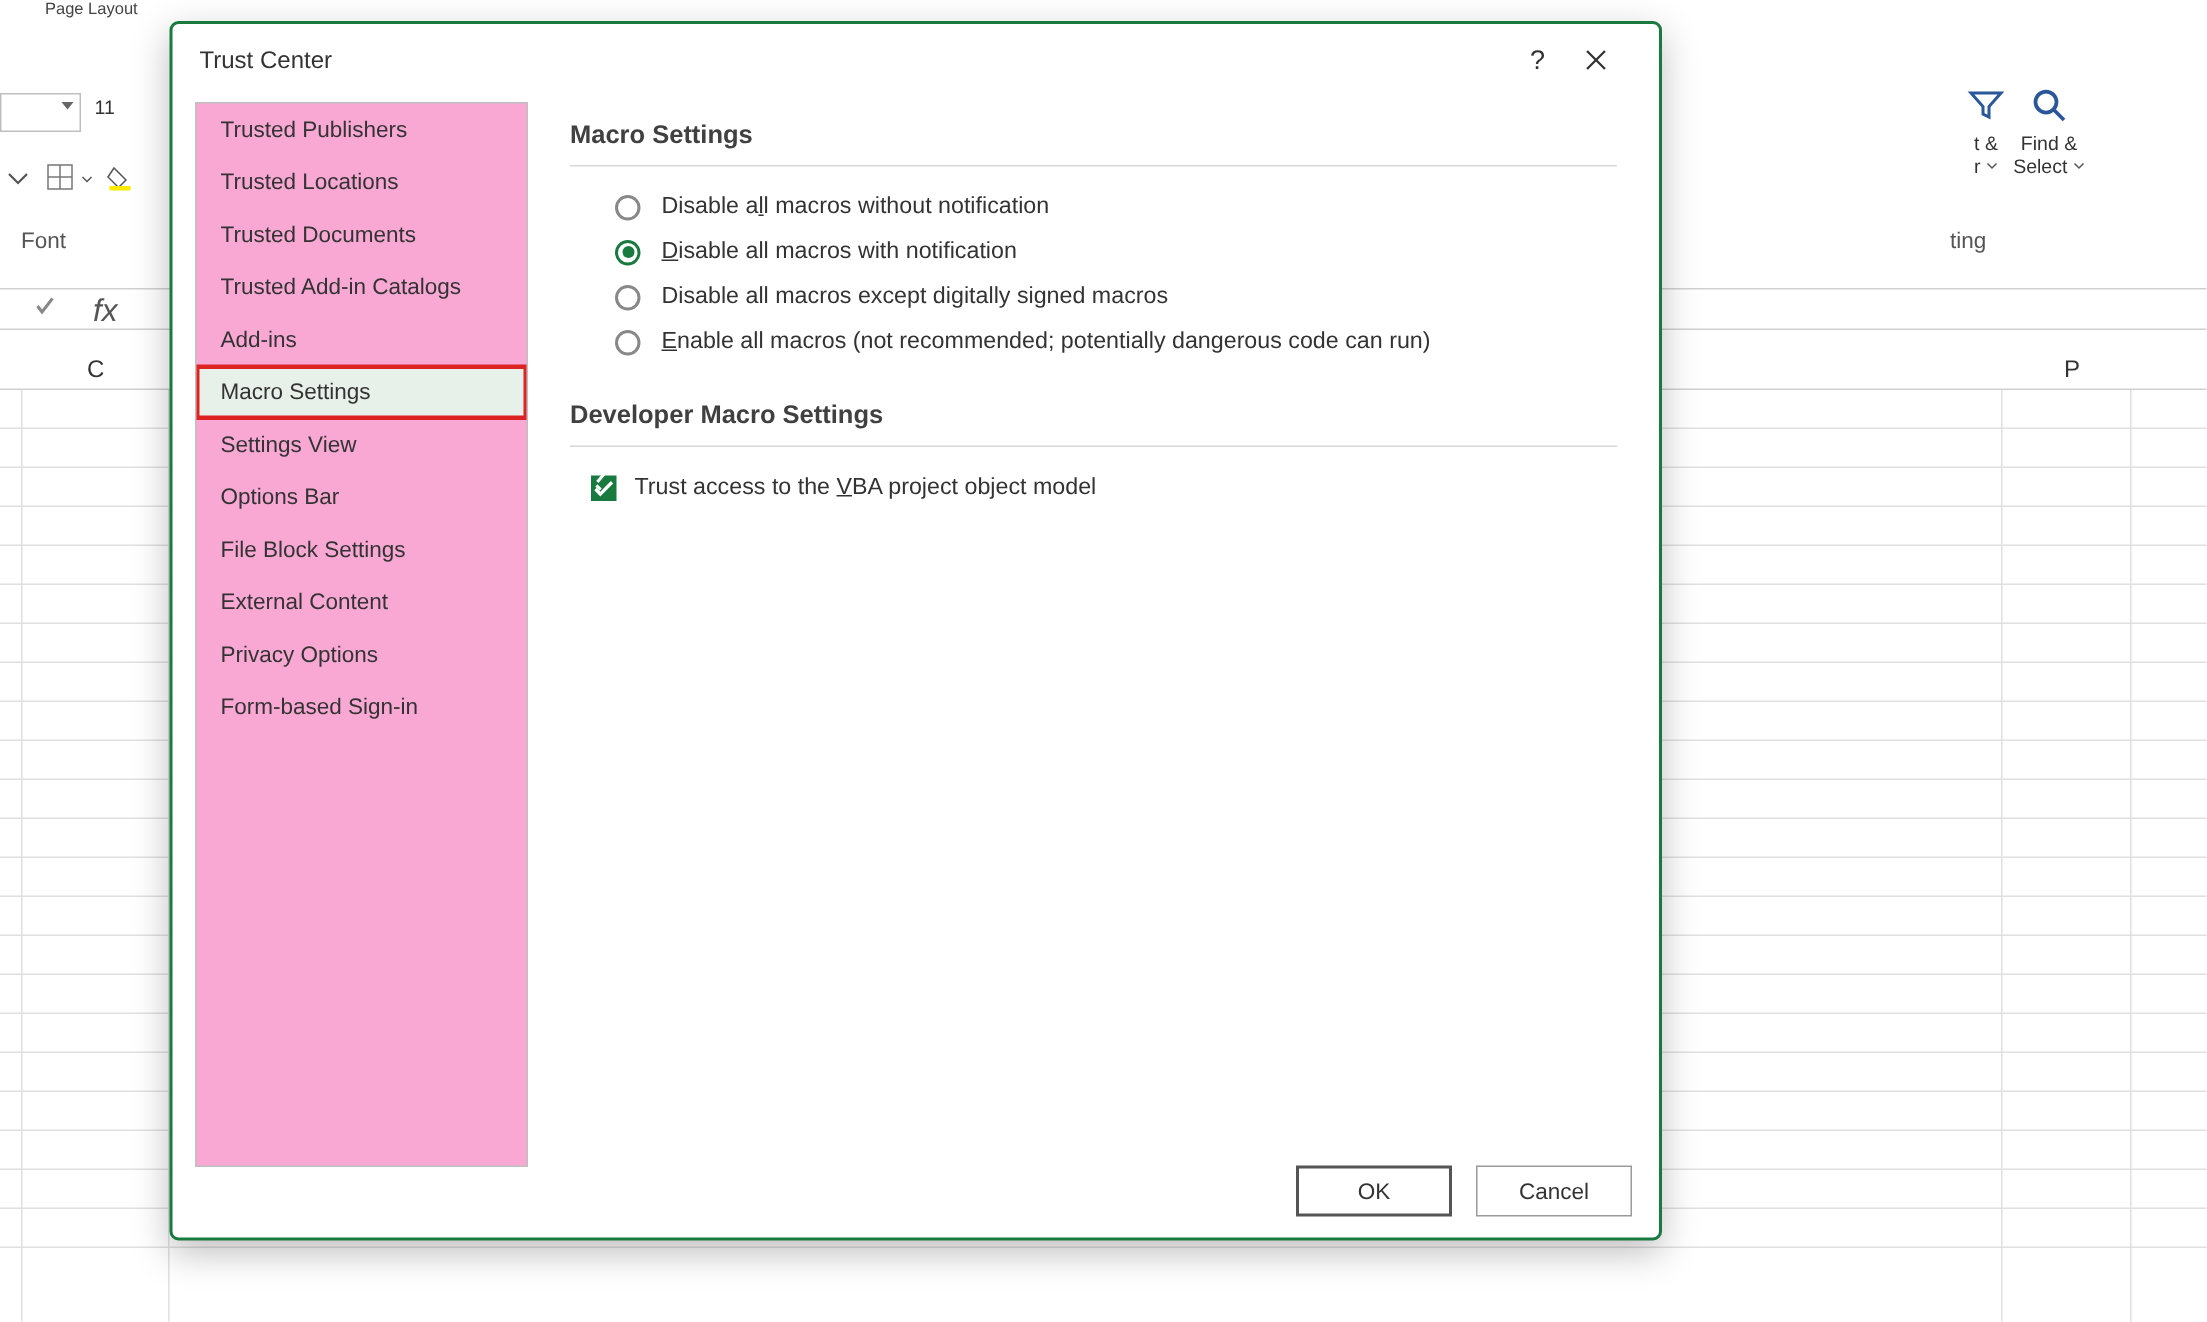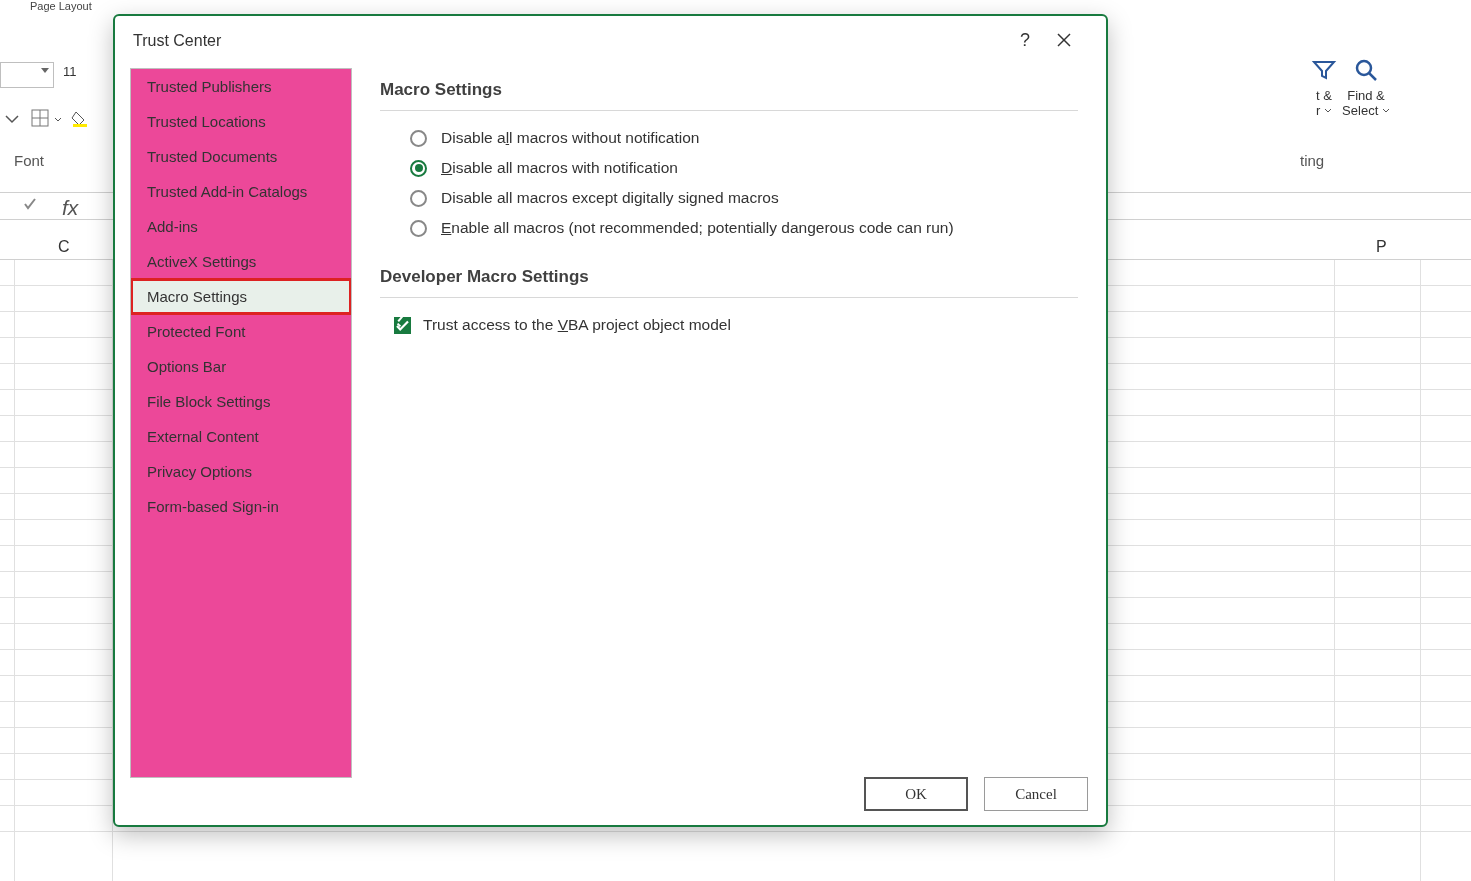--- a/index.html
+++ b/index.html
@@ -35,21 +35,21 @@
   box-shadow: 0 8px 24px rgba(0,0,0,.25);
 }
 .dialog-titlebar { position: absolute; top: 8px; left: 18px; right: 18px; height: 34px; display:flex; align-items:center; }
 .dialog-title { font-size: 16px; color: #333; }
 .dlg-help { position: absolute; right: 58px; top: 6px; font-size: 18px; color: #333; cursor: pointer; }
 .dlg-close { position: absolute; right: 10px; top: 2px; width: 28px; height: 28px; cursor:pointer; display:flex; align-items:center; justify-content:center; }
 .dlg-close svg { width: 16px; height:16px; stroke:#333; stroke-width:1.5; }
 
 .sidebar {
   position: absolute; left: 15px; top: 52px; width: 222px; height: 710px;
-  border: 1px solid #bfbfbf; background:#ec4899; overflow:hidden;
+  border: 1px solid #bfbfbf; background:#f9a8d4; overflow:hidden;
 }
 .sidebar-item {
   padding: 9px 16px; font-size: 15px; color: #333; cursor: pointer; white-space: nowrap;
 }
 .sidebar-item.selected {
   background: #e8f0ea;
   outline: 3px solid #d22; outline-offset: -2px;
 }
 
 .content { position: absolute; left: 265px; top: 64px; right: 28px; bottom: 70px; }
@@ -72,21 +72,21 @@
 }
 .checkbox::before{
   content:""; position:absolute; left:5px; top:3px; width:9px; height:2px; background:#fff; transform: rotate(-50deg); transform-origin: left bottom;
 }
 
 .checkbox svg{ position:absolute; inset:0; }
 
 .dialog-buttons { position:absolute; right: 18px; bottom: 14px; display:flex; gap: 16px; }
 .btn {
   min-width: 104px; height: 34px; border: 1px solid #9a9a9a; background:#fff; font-size:15px; color:#333;
-  display:flex; align-items:center; justify-content:center; cursor:pointer;font-family:Liberation Serif, serif;
+  display:flex; align-items:center; justify-content:center; cursor:pointer;
 }
 .btn.primary { border: 2px solid #555; }
 </style>
 </head>
 <body>
 
 <div class="app-bg">
   <div class="ribbon-tab">Page Layout</div>
 
   <div class="font-size-box">
@@ -196,23 +196,22 @@
         </svg>
     </span>
   </div>
 
   <div class="sidebar" id="tc-sidebar">
       <div class="sidebar-item">Trusted Publishers</div>
       <div class="sidebar-item">Trusted Locations</div>
       <div class="sidebar-item">Trusted Documents</div>
       <div class="sidebar-item">Trusted Add-in Catalogs</div>
       <div class="sidebar-item">Add-ins</div>
-      <div class="sidebar-item">ActiveX Settings</div>
       <div class="sidebar-item selected">Macro Settings</div>
-      <div class="sidebar-item">Protected Font</div>
+      <div class="sidebar-item">Settings View</div>
       <div class="sidebar-item">Options Bar</div>
       <div class="sidebar-item">File Block Settings</div>
       <div class="sidebar-item">External Content</div>
       <div class="sidebar-item">Privacy Options</div>
       <div class="sidebar-item">Form-based Sign-in</div>
     </div>
 
   <div class="content">
     <div class="section-title">Macro Settings</div>
     <hr class="section-rule">

